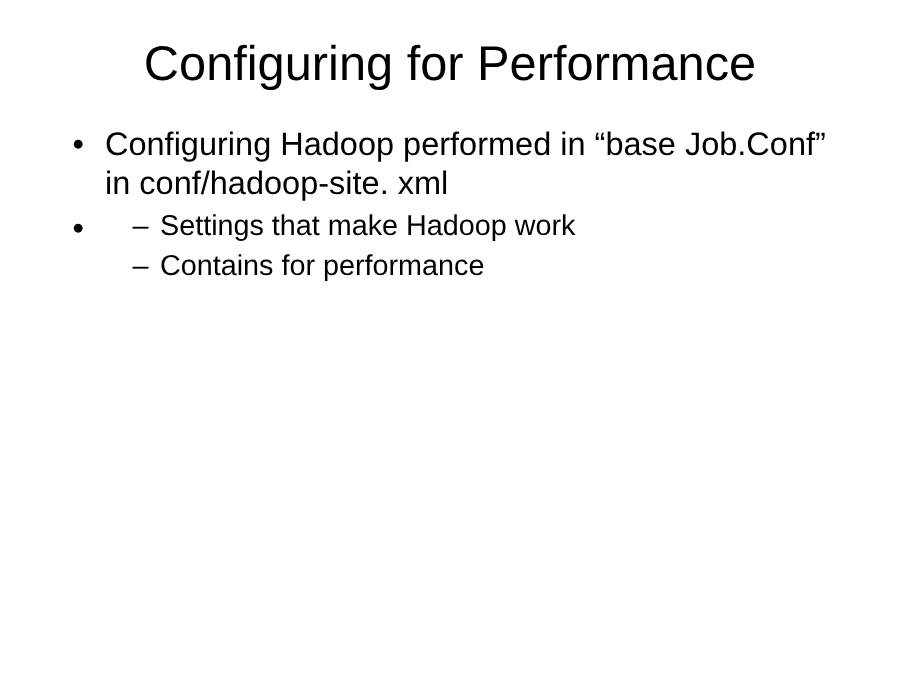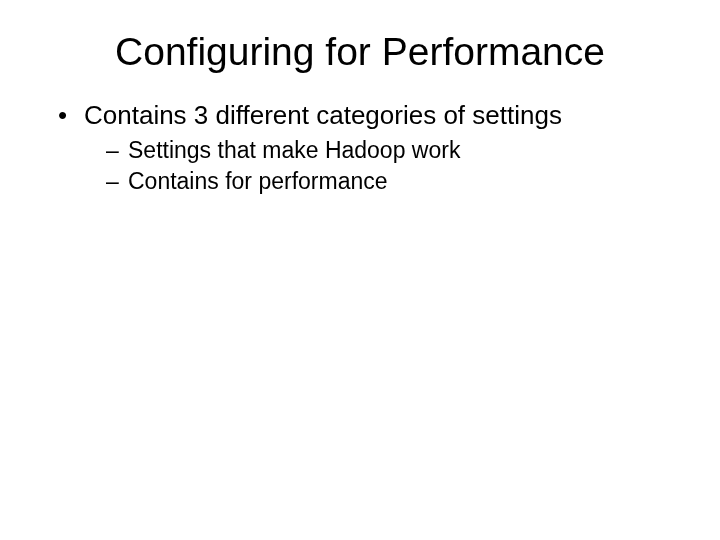--- a/index.html
+++ b/index.html
@@ -63,21 +63,23 @@
   }
 </style>
 </head>
 <body>
 
 <div class="slide">
   <h1 class="title">Configuring for Performance</h1>
 
   <ul class="level1">
     <li>
-      <span>Contains 3 different categories of settings</span>
+      <span>Configuring Hadoop performed in “base Job.Conf” in conf/hadoop-site. xml</span>
+    </li>
+    <li>
       <ul class="level2">
         <li>
           <span>Settings that make Hadoop work</span>
         </li>
         <li>
           <span>Contains for performance</span>
         </li>
       </ul>
     </li>
   </ul>

